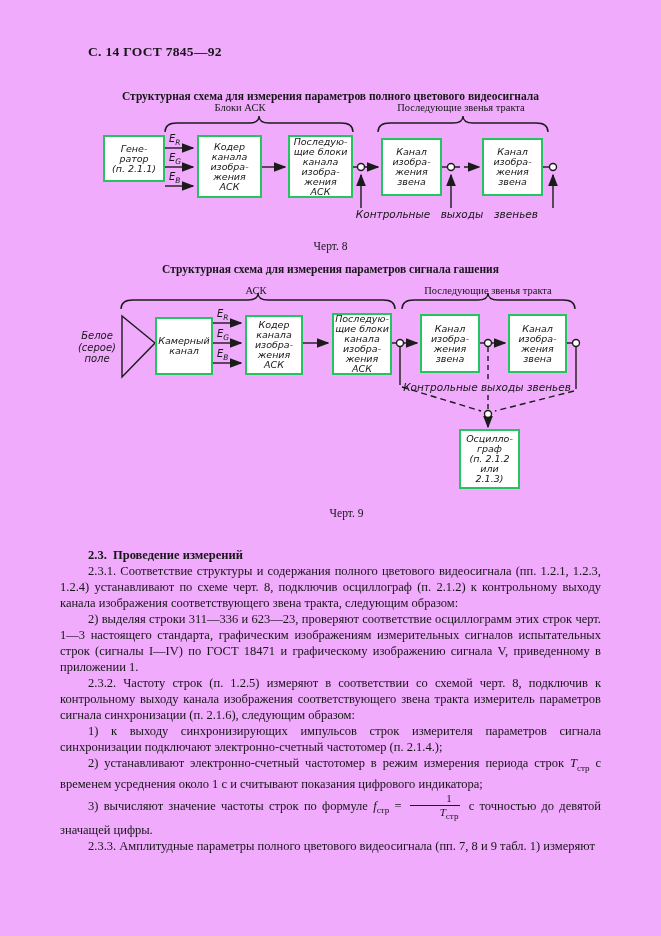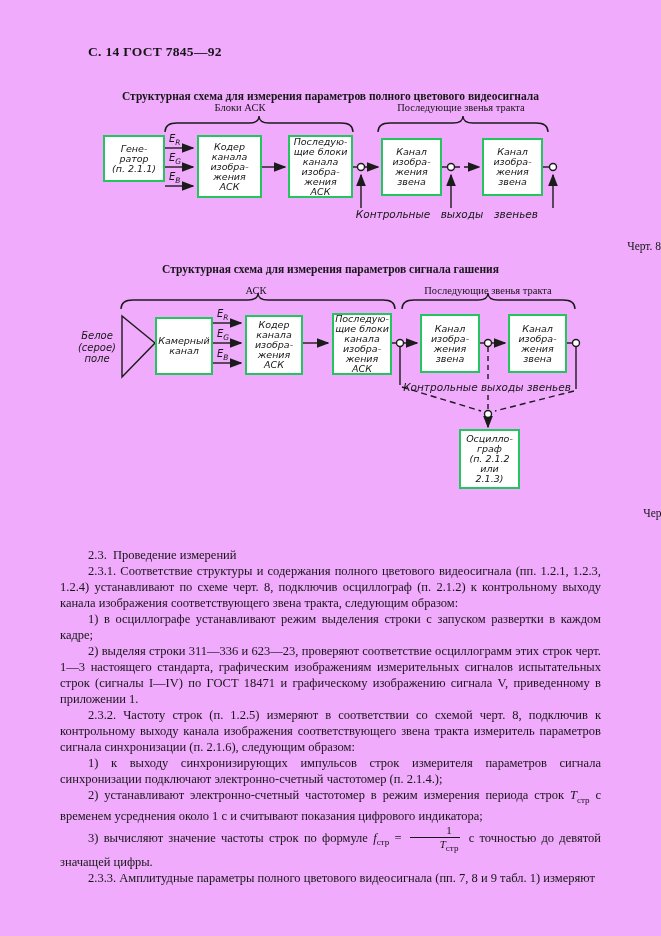--- a/index.html
+++ b/index.html
@@ -3,40 +3,40 @@
 <meta charset="utf-8">
 <style>
   html,body{margin:0;padding:0;}
   body{background:#ffffff;width:661px;height:936px;position:relative;
        font-family:"Liberation Serif", serif;color:#161616;}
   .page{position:absolute;left:0;top:0;width:661px;height:936px;background:#f0abfc;overflow:hidden;}
 
   .doc-header{position:absolute;left:88px;top:44px;font-size:13.5px;font-weight:bold;letter-spacing:.3px;}
 
   .fig-title{position:absolute;left:0;width:661px;text-align:center;font-size:11.5px;font-weight:bold;}
-  .fig-caption{position:absolute;left:0;width:661px;text-align:right;font-size:11.5px;}
+  .fig-caption{position:absolute;left:0;width:661px;text-align:center;font-size:11.5px;}
 
   .figure{position:absolute;left:0;width:661px;}
   .figure svg{position:absolute;left:0;top:0;}
 
   .blk{position:absolute;border:2px solid #22c55e;background:#fff;box-sizing:border-box;
        display:flex;align-items:center;justify-content:center;text-align:center;
        font-family:"DejaVu Sans", sans-serif;font-style:italic;
        font-size:9.5px;line-height:10px;white-space:pre-line;}
   .hand{font-family:"DejaVu Sans", sans-serif;font-style:italic;}
   .brace-label{position:absolute;font-size:10.5px;white-space:nowrap;transform:translateX(-50%);text-align:right;}
   .sig{position:absolute;font-size:10px;white-space:nowrap;}
   .sig sub{font-size:7.5px;}
   .free-label{position:absolute;font-size:10.5px;white-space:nowrap;transform:translateX(-50%);}
   .wf{position:absolute;text-align:center;font-size:10px;line-height:11.5px;white-space:pre-line;}
 
   .body-text{position:absolute;left:60px;top:547px;width:541px;
              font-size:12.5px;line-height:16px;text-align:justify;}
   .body-text p{margin:0;text-indent:28px;}
-  .sec-head{font-weight:normal;}
+  .sec-head{font-weight:bold;}
   .frac{display:inline-block;vertical-align:middle;text-align:center;
         font-size:11px;line-height:1.2;margin:0 3px;}
   .frac .num{display:block;border-bottom:1px solid #161616;padding:0 4px;}
   .frac .den{display:block;padding:0 2px;}
   sub{font-size:9px;}
   i{font-style:italic;}
 </style>
 </head>
 <body>
 
@@ -193,21 +193,20 @@
     <span class="sig hand" style="left:217px;top:63px;"><i>Е</i><sub>B</sub></span>
 
     <div class="free-label hand" style="left:487px;top:96px;">Контрольные выходы звеньев</div>
   </div>
 
   <div class="fig-caption" style="top:507px;padding-left:16px;">Черт. 9</div>
 
   <div class="body-text">
     <p class="sec-head"><span>2.3.</span>&nbsp;&nbsp;<span>Проведение измерений</span></p>
     <p>2.3.1. Соответствие структуры и содержания полного цветового видеосигнала (пп. 1.2.1, 1.2.3, 1.2.4) устанавливают по схеме черт. 8, подключив осциллограф (п. 2.1.2) к контрольному выходу канала изображения соответствующего звена тракта, следующим образом:</p>
-    <p>1) в осциллографе устанавливают режим выделения строки с запуском развертки в каждом кадре;</p>
     <p>2) выделяя строки 311—336 и 623—23, проверяют соответствие осциллограмм этих строк черт. 1—3 настоящего стандарта, графическим изображениям измерительных сигналов испытательных строк (сигналы I—IV) по ГОСТ 18471 и графическому изображению сигнала V, приведенному в приложении 1.</p>
     <p>2.3.2. Частоту строк (п. 1.2.5) измеряют в соответствии со схемой черт. 8, подключив к контрольному выходу канала изображения соответствующего звена тракта измеритель параметров сигнала синхронизации (п. 2.1.6), следующим образом:</p>
     <p>1) к выходу синхронизирующих импульсов строк измерителя параметров сигнала синхронизации подключают электронно-счетный частотомер (п. 2.1.4.);</p>
     <p><span>2) устанавливают электронно-счетный частотомер в режим измерения периода строк </span><i>Т</i><sub>стр</sub><span> с временем усреднения около 1 с и считывают показания цифрового индикатора;</span></p>
     <p><span>3) вычисляют значение частоты строк по формуле </span><i>f</i><sub>стр</sub> <span>=</span> <span class="frac"><span class="num">1</span><span class="den"><i>Т</i><sub>стр</sub></span></span><span> с точностью до девятой значащей цифры.</span></p>
     <p>2.3.3. Амплитудные параметры полного цветового видеосигнала (пп. 7, 8 и 9 табл. 1) измеряют</p>
   </div>
 
 </div>
 

